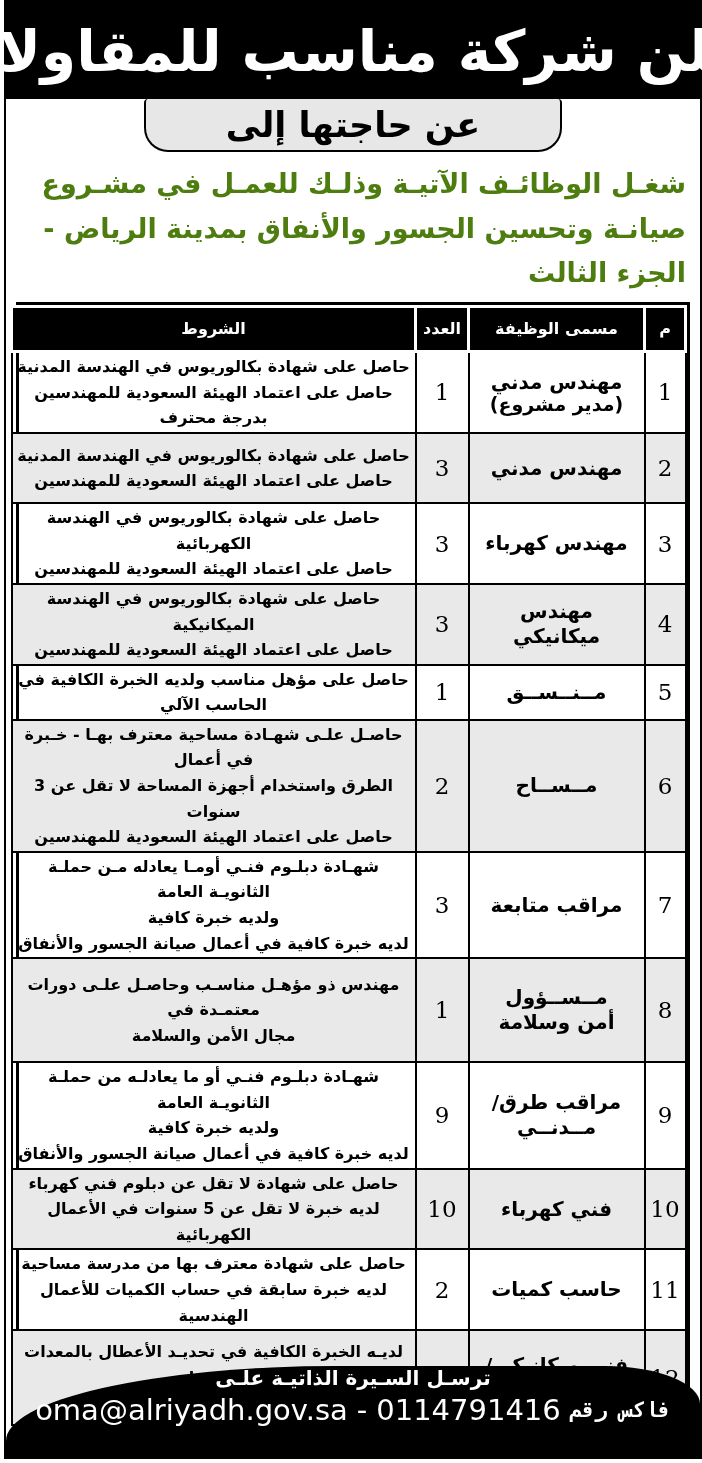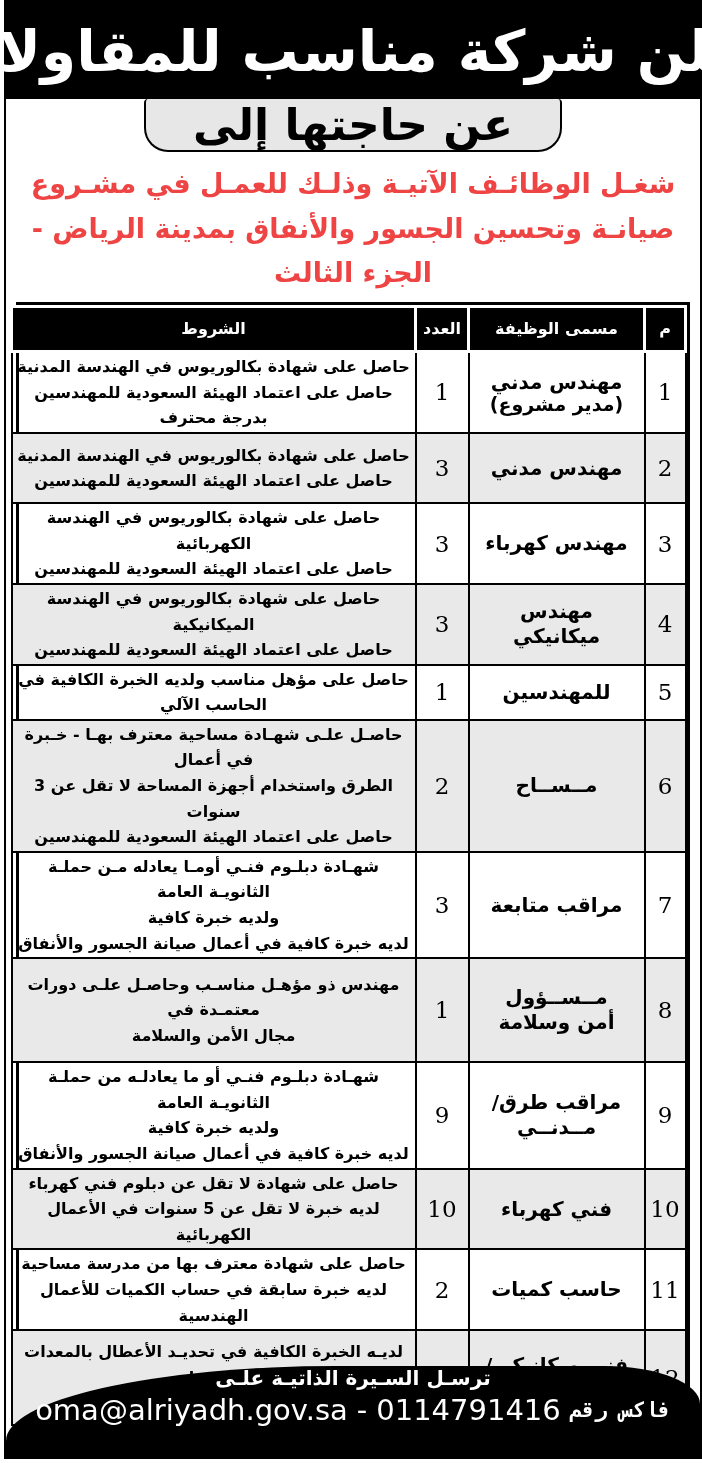--- a/index.html
+++ b/index.html
@@ -6,24 +6,24 @@
   body{width:702px;height:1463px;position:relative;font-family:"DejaVu Sans",sans-serif;overflow:hidden;}
   .ad-frame{position:absolute;inset:0;width:698px;height:1459px;border:2px solid #000;box-sizing:border-box;background:#fff;}
 
   
   .banner{background:#000;color:#fff;height:97px;display:flex;align-items:center;justify-content:center;
           font-size:57px;font-weight:bold;letter-spacing:1px;white-space:nowrap;}
 
   
   .need-box{width:418px;margin:0 auto;background:#e7e7e7;border:2px solid #000;border-top:none;
             border-radius:4px 4px 24px 24px;height:53px;display:flex;align-items:center;justify-content:center;
-            font-size:44px;font-weight:bold;color:#000;box-sizing:border-box;}
+            font-size:35px;font-weight:bold;color:#000;box-sizing:border-box;}
 
   
-  .intro{margin:10px 14px 6px 14px;font-size:27px;font-weight:bold;color:#ef4444;text-align:center;
+  .intro{margin:10px 14px 6px 14px;font-size:27px;font-weight:bold;color:#4d7c0f;
          line-height:1.65;}
 
   
   .tbl-wrap{margin:2px 10px 0 10px;border:3px solid #000;}
   table{width:100%;border-collapse:collapse;table-layout:fixed;direction:rtl;}
   th{background:#000;color:#fff;border:3px solid #fff;font-size:16px;font-weight:bold;height:42px;padding:0;}
   td{border:2px solid #000;padding:1px 4px;vertical-align:middle;text-align:center;box-sizing:border-box;}
   tr.alt td{background:#e9e9e9;}
   .c-num{font-family:"DejaVu Serif",serif;font-size:23px;}
   .c-count{font-family:"DejaVu Serif",serif;font-size:23px;}
@@ -100,21 +100,21 @@
             <td class="c-num">4</td>
             <td class="c-job">
               <div class="job">مهندس ميكانيكي</div>
             </td>
             <td class="c-count">3</td>
             <td class="c-cond">حاصل على شهادة بكالوريوس في الهندسة الميكانيكية<br>حاصل على اعتماد الهيئة السعودية للمهندسين</td>
           </tr>
           <tr style="height: 44px;">
             <td class="c-num">5</td>
             <td class="c-job">
-              <div class="job">للمهندسين</div>
+              <div class="job">مــنــســق</div>
             </td>
             <td class="c-count">1</td>
             <td class="c-cond">حاصل على مؤهل مناسب ولديه الخبرة الكافية في الحاسب الآلي</td>
           </tr>
           <tr class="alt" style="height: 93px;">
             <td class="c-num">6</td>
             <td class="c-job">
               <div class="job">مــســاح</div>
             </td>
             <td class="c-count">2</td>

